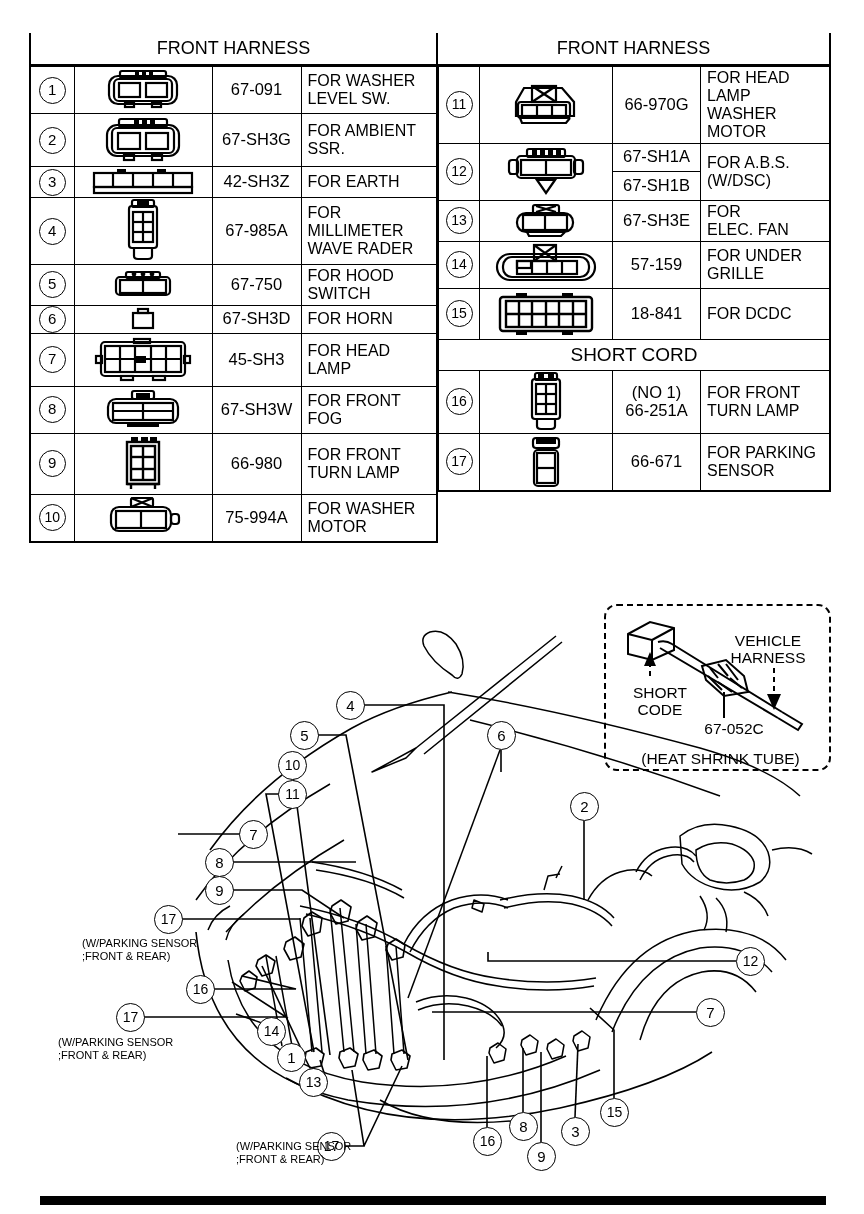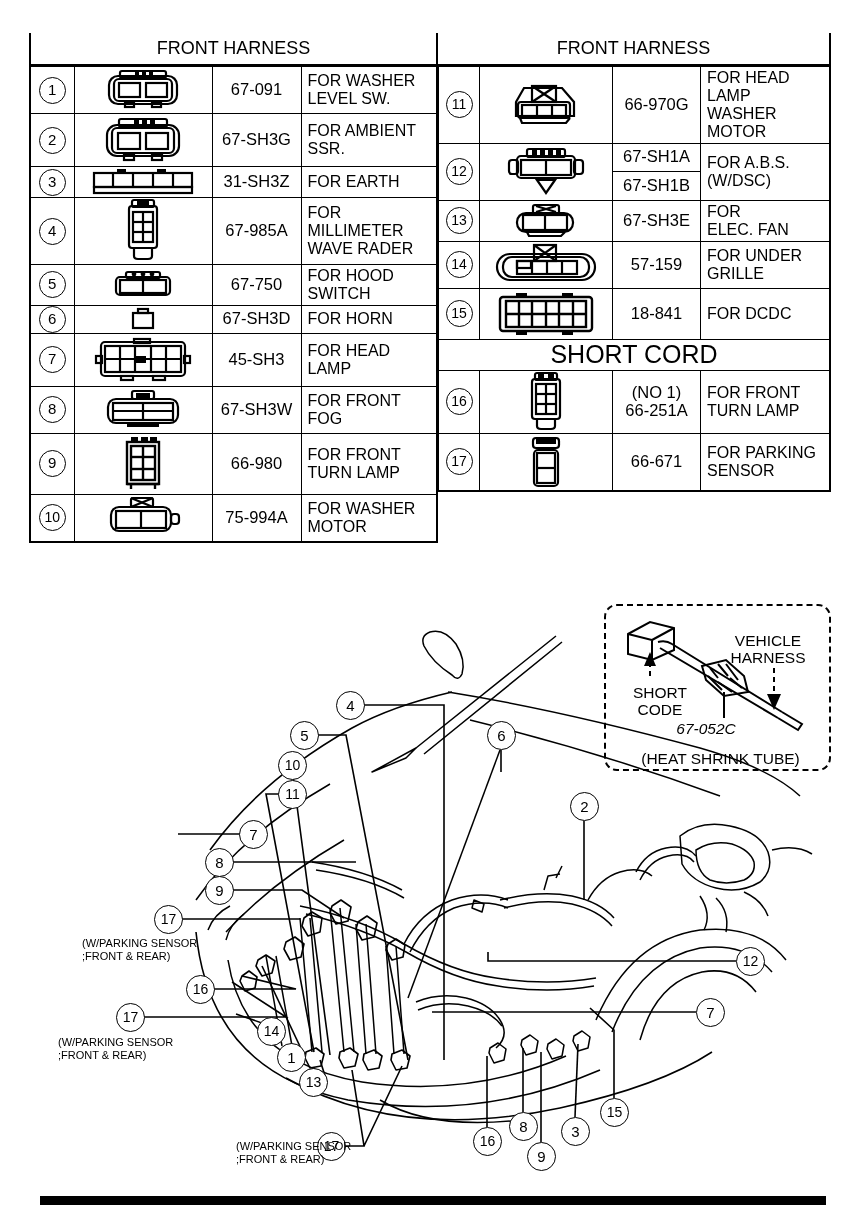--- a/index.html
+++ b/index.html
@@ -34,21 +34,21 @@
   .c-ds{font-size:16px;line-height:1.12;padding:2px 4px 2px 6px !important;white-space:pre-line;}
   .col-right .c-num{width:41px;}
   .col-right .c-ico{width:133px;}
   .col-right .c-pn{width:88px;}
   .numcirc{
     display:inline-block;width:25px;height:25px;border:1.6px solid #000;border-radius:50%;
     font-size:15px;line-height:24px;text-align:center;
   }
   .numcirc.two{font-size:14px;}
   .sub-hdr{
-    text-align:center !important;font-size:25px;height:31px;margin-top:48px;
+    text-align:center !important;font-size:19px;height:31px;margin-top:48px;
   }
   .icon-cell{display:flex;align-items:center;justify-content:center;height:100%;}
   svg{display:block;}
   
   #inset{
     position:absolute;left:604px;top:604px;width:227px;height:167px;
     border:2px dashed #000;border-radius:13px;box-sizing:border-box;
   }
   .ins-txt{position:absolute;font-size:15.5px;line-height:1.1;text-align:center;}
   
@@ -140,21 +140,21 @@
                 <line x1="62" y1="6" x2="62" y2="20"></line>
                       <line x1="82" y1="6" x2="82" y2="20"></line>
               </g>
                     <g fill="#000">
                       <rect x="26" y="2" width="9" height="4"></rect>
                       <rect x="66" y="2" width="9" height="4"></rect>
                     </g>
                   </svg>
             </div>
               </td>
-            <td class="c-pn">31-SH3Z</td>
+            <td class="c-pn">42-SH3Z</td>
             <td class="c-ds">FOR EARTH</td>
           </tr>
 
           <tr>
             <td class="c-num"><span class="numcirc">4</span></td>
             <td class="c-ico">
                 <div class="icon-cell">
               <svg width="44" height="66" viewBox="0 0 44 66">
                     <g fill="none" stroke="#000" stroke-width="2.2">
                 <rect x="8" y="8" width="28" height="42" rx="3"></rect>
@@ -540,21 +540,21 @@
     </g>
     <g fill="#000">
       <polygon points="44,46 38,60 50,60"></polygon>
       <polygon points="168,104 161,88 175,88"></polygon>
     </g>
   </svg>
   <div class="ins-txt" style="left:8px;top:78px;width:92px;">SHORT
 CODE</div>
   <div class="ins-txt" style="left:116px;top:26px;width:92px;">VEHICLE
 HARNESS</div>
-  <div class="ins-txt" style="left:40px;top:114px;width:120px;font-style:italic;">67-052C</div>
+  <div class="ins-txt" style="left:68px;top:114px;width:120px;">67-052C</div>
   <div class="ins-txt" style="left:12px;top:144px;width:205px;">(HEAT SHRINK TUBE)</div>
 </div>
 
 <div id="diagram">
   <svg width="864" height="600" viewBox="0 0 864 600">
     <g fill="none" stroke="#000" stroke-width="1.5" stroke-linejoin="round">
 
       <path d="M452 75 Q432 62 424 46 Q420 36 430 32 Q444 28 456 44 Q466 60 462 74 Q458 82 452 75 Z"></path>
       <path d="M556 36 L416 148 M562 42 L424 154"></path>
       <path d="M416 148 L372 172 L406 158 Z"></path>

